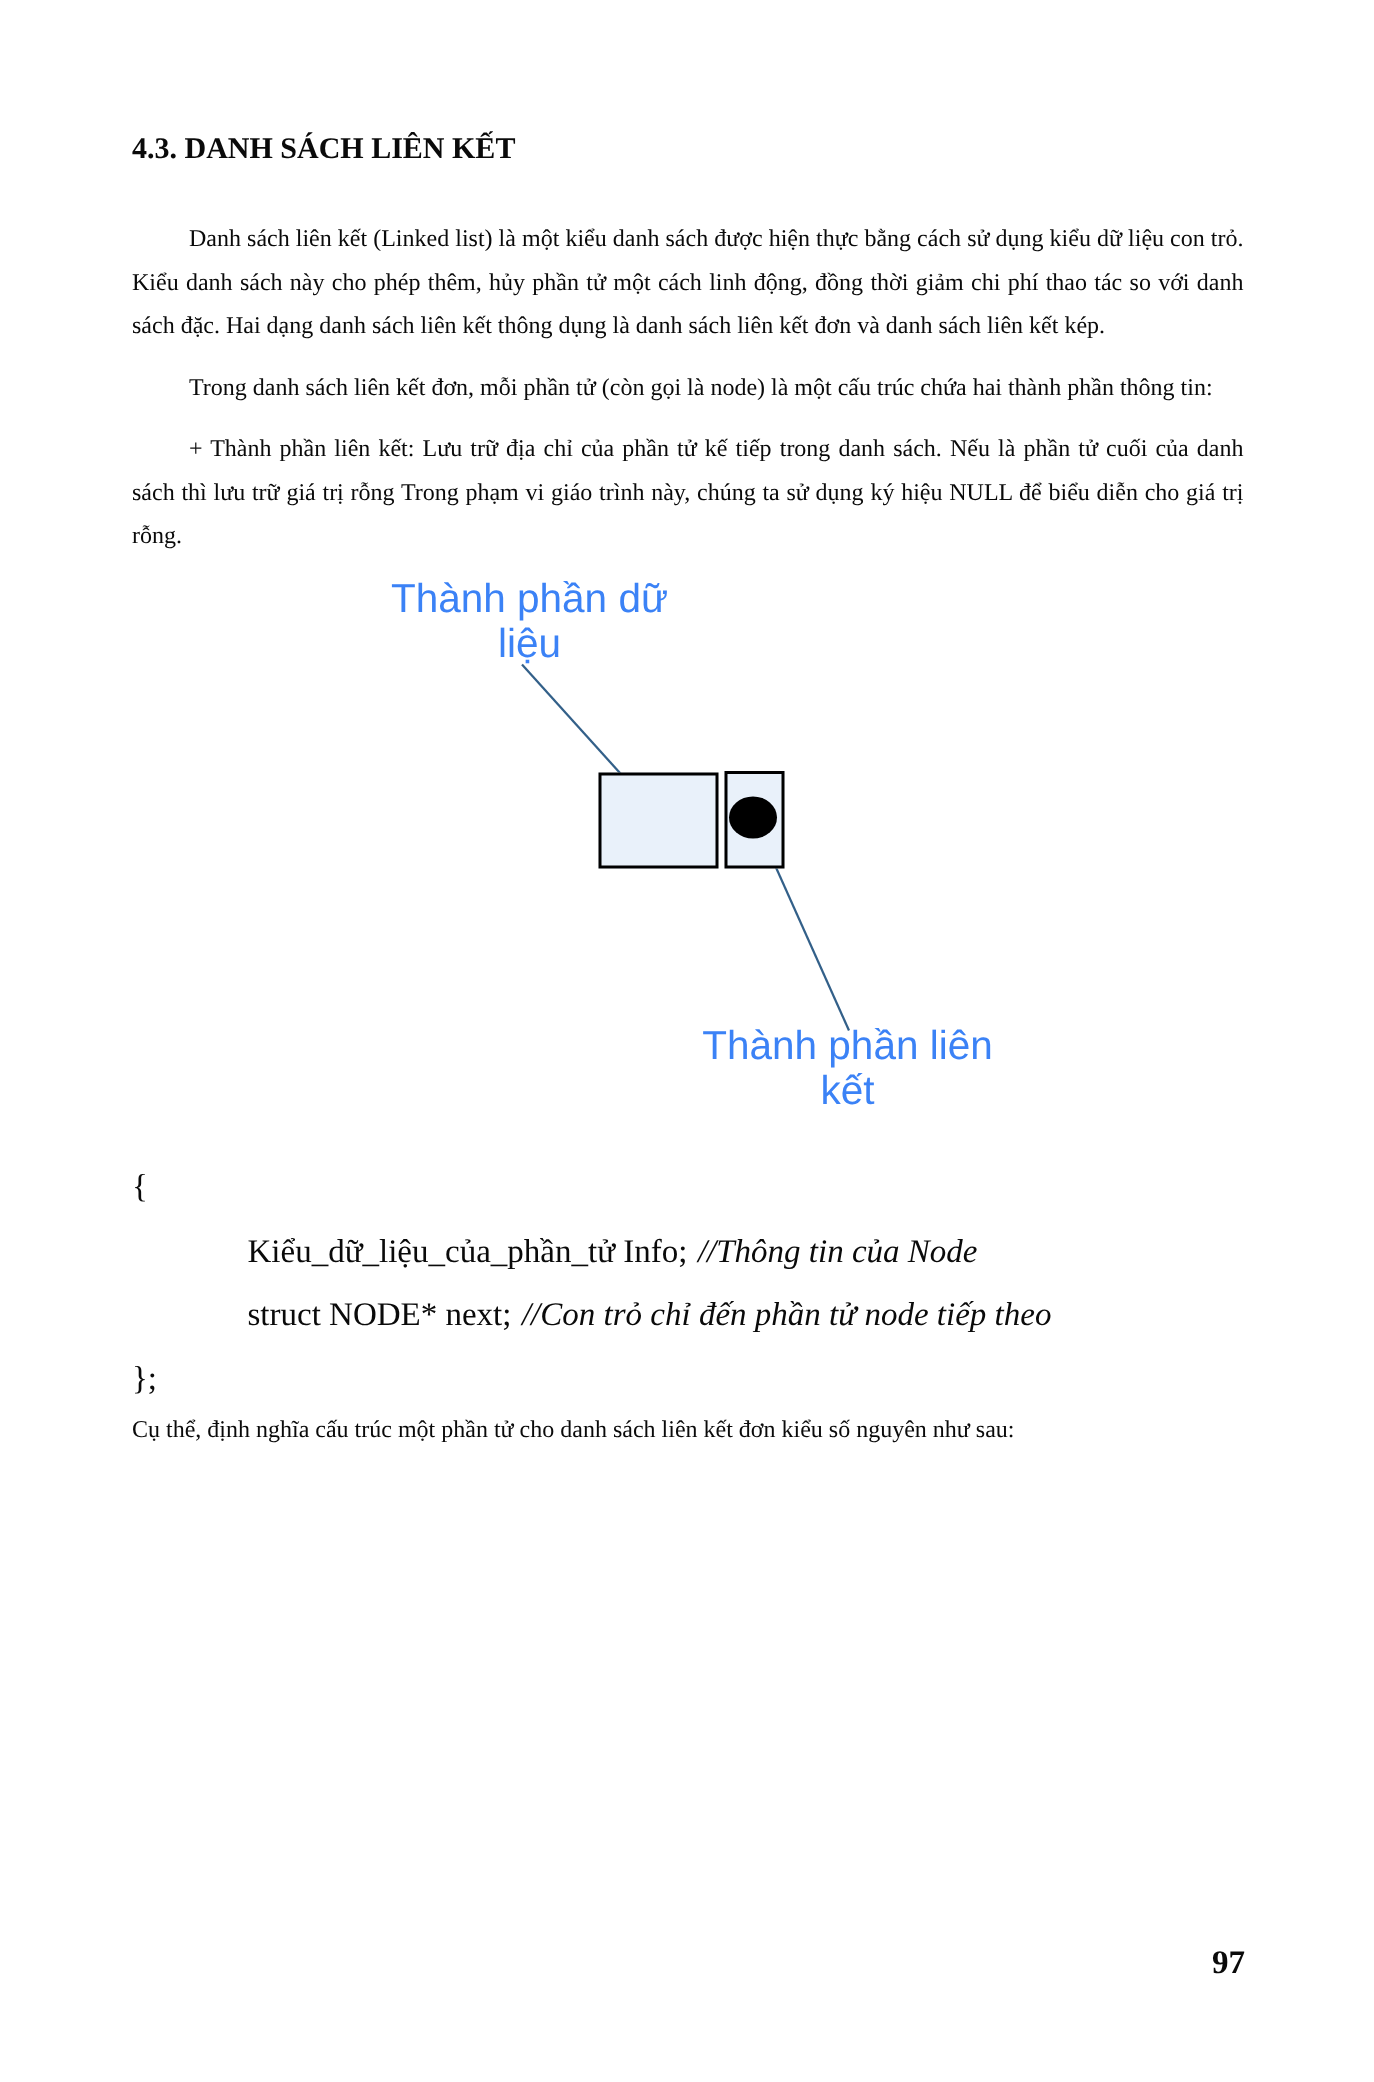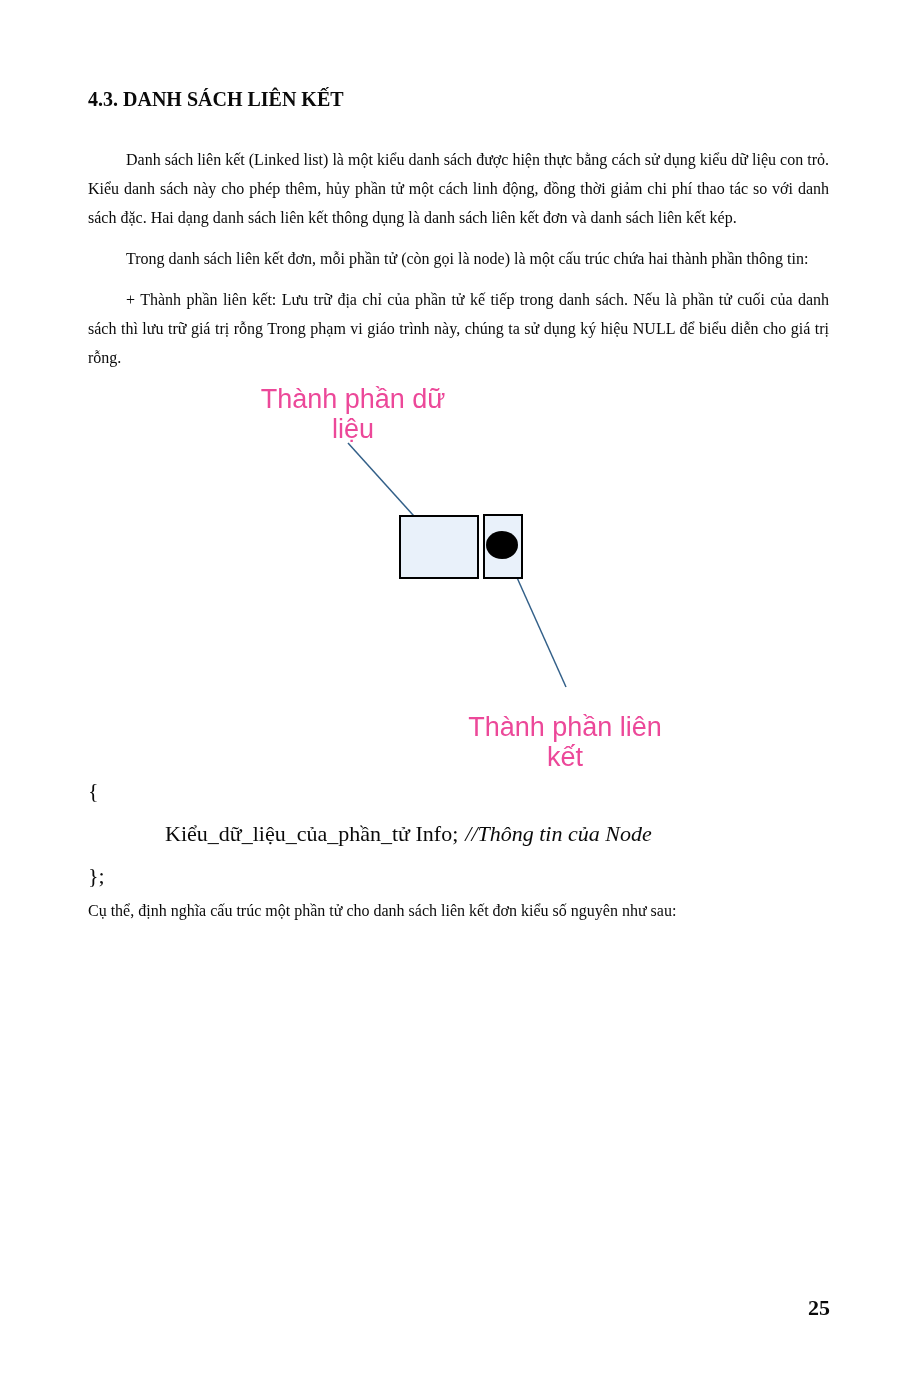--- a/index.html
+++ b/index.html
@@ -50,24 +50,24 @@
     position: absolute;
     left: 0; top: 0;
     width: 741px; height: 386px;
   }
   .diag-label {
     position: absolute;
     font-family: "Liberation Sans", "DejaVu Sans", sans-serif;
     font-size: 27px;
     line-height: 30px;
     text-align: center;
-    color: #ec4899;
+    color: #3b82f6;
   }
   .label-data { left: 170px; top: 12px;  width: 190px; }
-  .label-link { left: 377px; top: 340px; width: 200px; }
+  .label-link { left: 377px; top: 310px; width: 200px; }
   .node-box {
     position: absolute;
     border-style: solid;
     border-width: 2px;
   }
   .box-data { left: 311px; top: 143px; width: 80px; height: 64px; }
   .box-link { left: 395px; top: 142px; width: 40px; height: 65px; }
   .pointer-dot {
     position: absolute;
     left: 398px; top: 159px;
@@ -127,20 +127,21 @@
 
     <div class="diag-label label-link">Thành phần liên kết</div>
   </div>
 
 
 
   <p class="codeline mb14">{</p>
 
   <p class="codeline indented"><span>Kiểu_dữ_liệu_của_phần_tử Info;</span><span class="comment">//Thông tin của Node</span></p>
 
+  <p class="codeline indented mb14"><span>struct NODE* next;</span><span class="comment">//Con trỏ chỉ đến phần tử node tiếp theo</span></p>
 
   <p class="codeline mb6">};</p>
 
   <p class="body noindent">Cụ thể, định nghĩa cấu trúc một phần tử cho danh sách liên kết đơn kiểu số nguyên như sau:</p>
 
 </div>
 
-<div class="page-number">25</div>
+<div class="page-number">97</div>
 
 </body></html>

